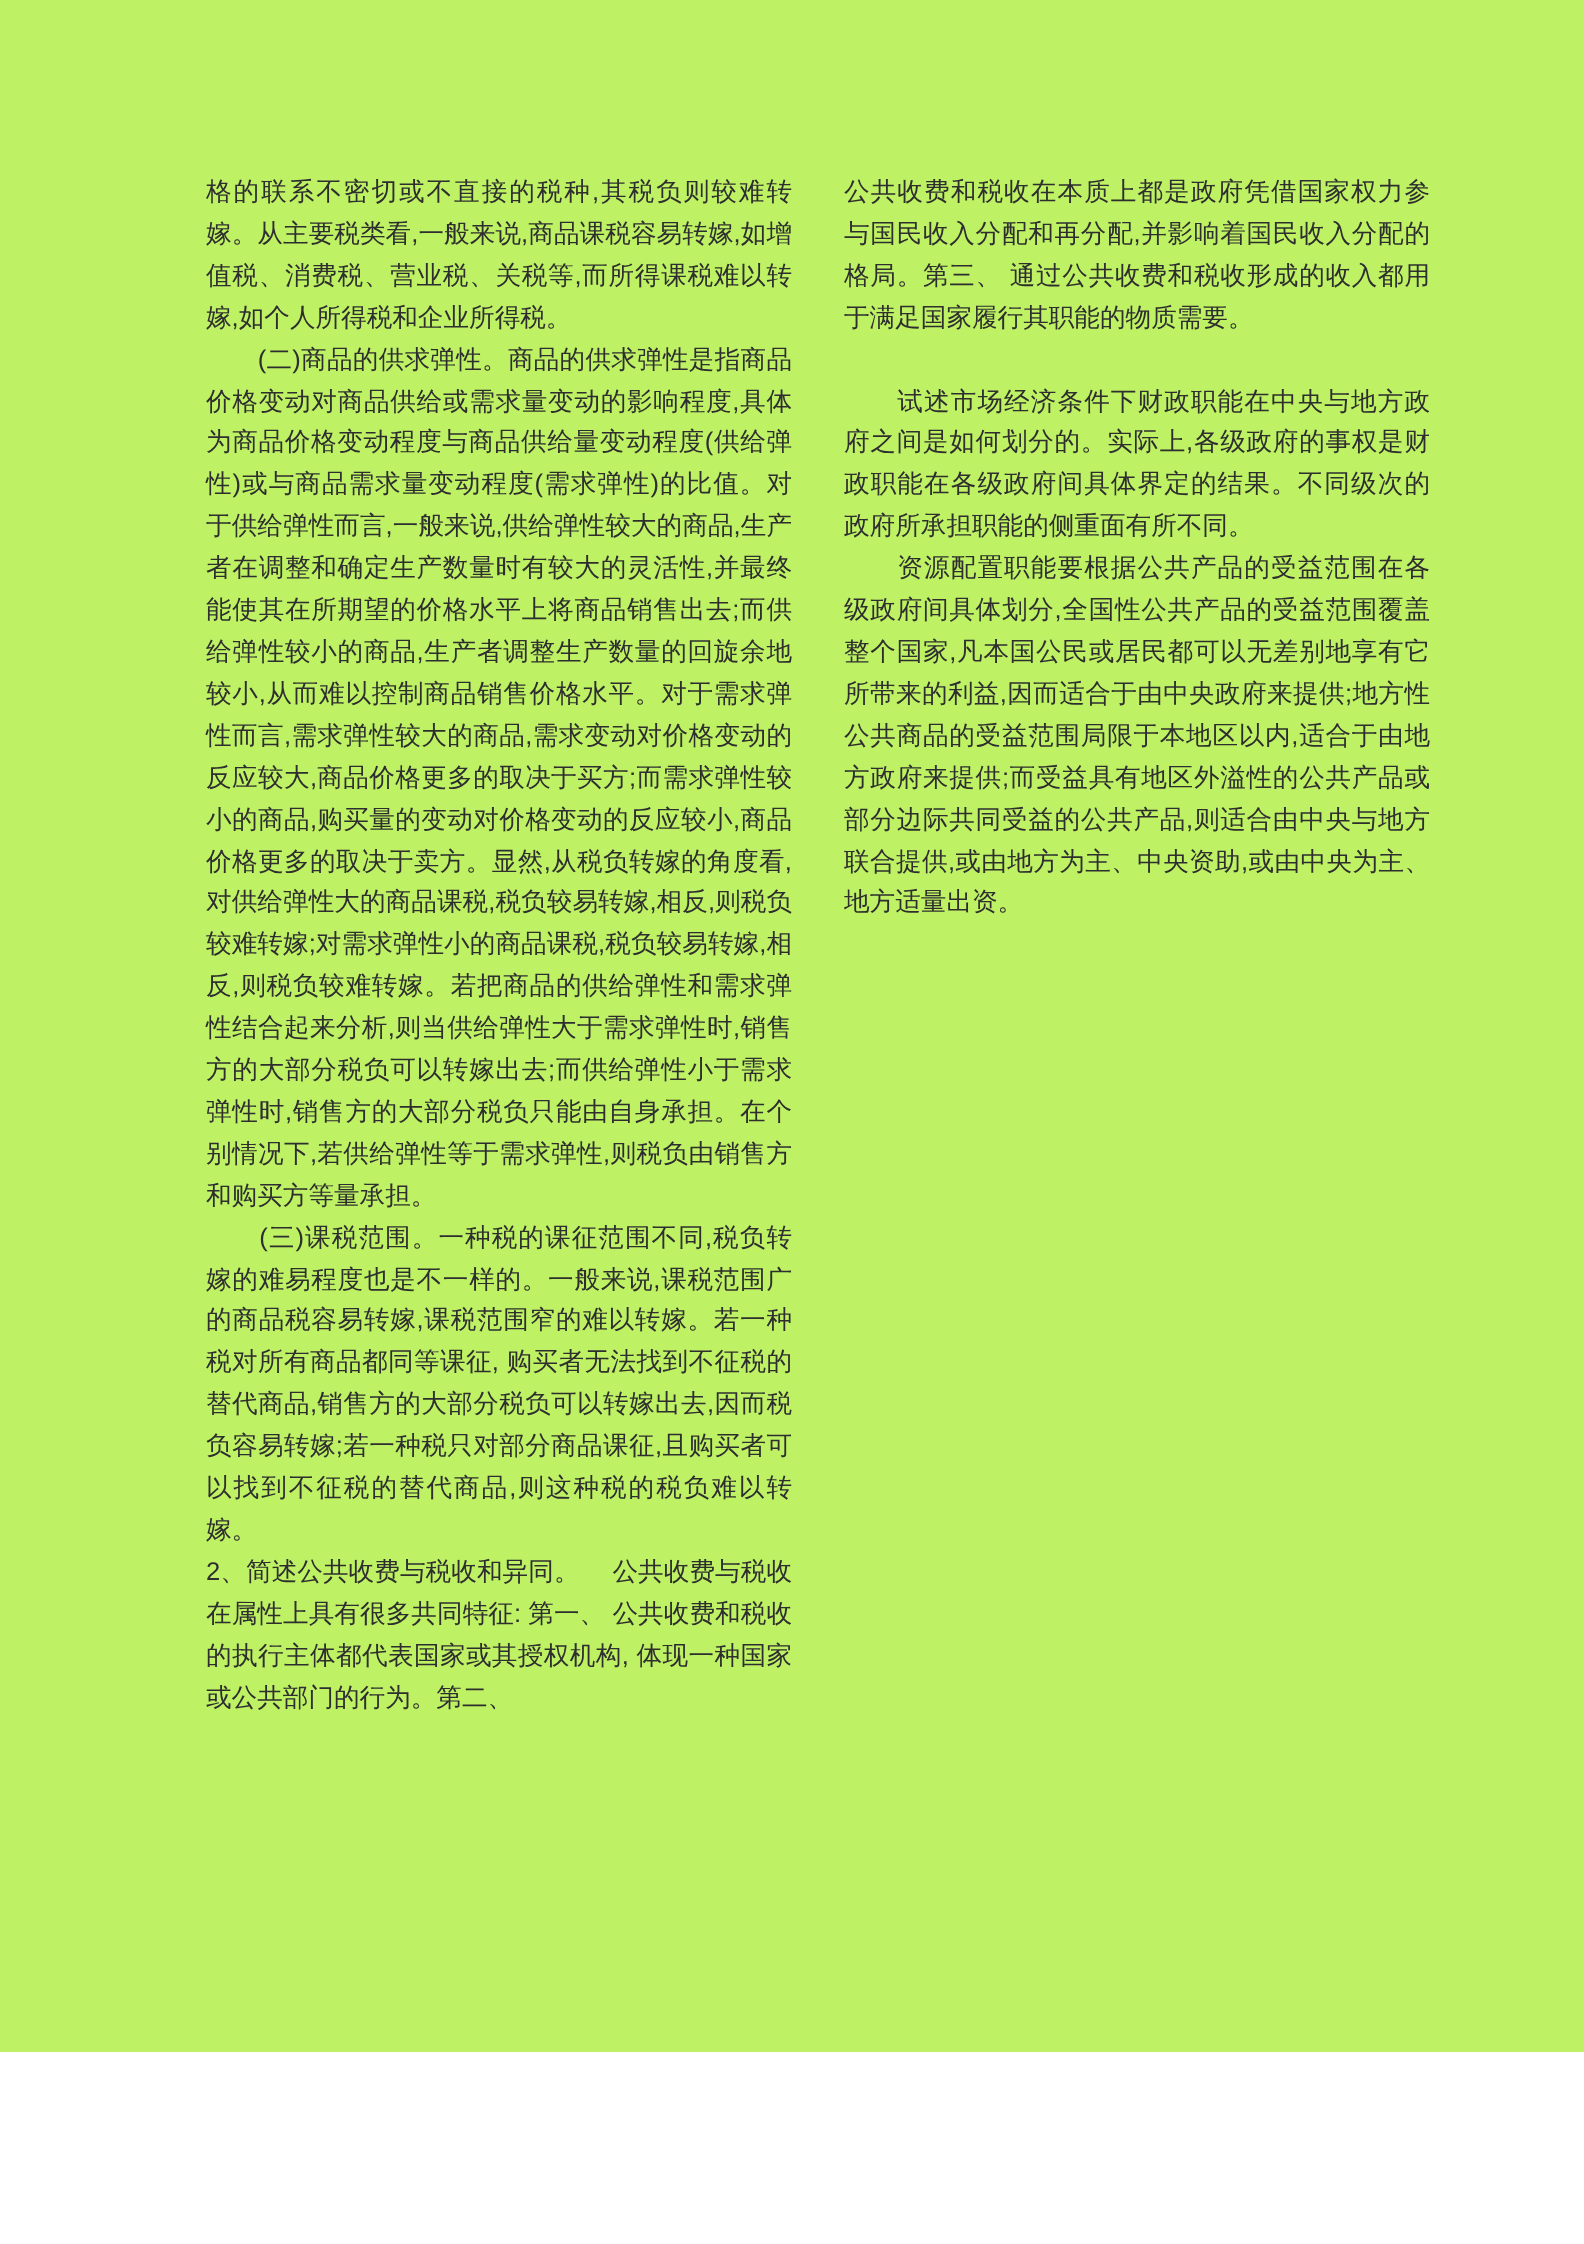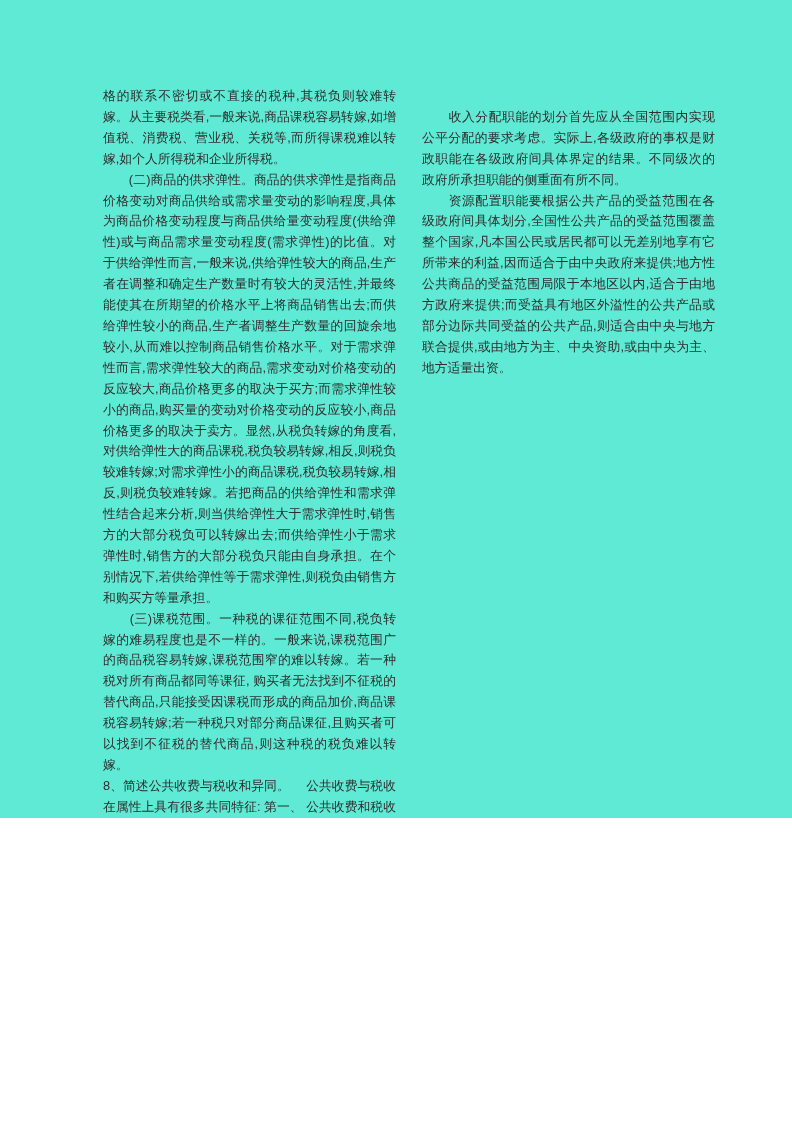--- a/index.html
+++ b/index.html
@@ -3,23 +3,23 @@
 <meta charset="utf-8">
 <style>
   html, body {
     margin: 0;
     padding: 0;
     background: #ffffff;
   }
   .page {
     position: relative;
     width: 792px;
-    height: 818px;
+    height: 1026px;
     margin: 0 auto;
-    background: #5eead4;
+    background: #bef264;
     overflow: hidden;
     font-family: "Liberation Sans", "DejaVu Sans", sans-serif;
     color: #2e2e2e;
   }
   .columns {
     position: absolute;
     top: 86px;
     left: 103px;
     width: 612px;
     display: flex;
@@ -64,26 +64,27 @@
 </style>
 </head>
 <body>
 
 <div class="page">
 
   <div class="columns">
     <div class="col">
         <p class="para">格的联系不密切或不直接的税种,其税负则较难转嫁。从主要税类看,一般来说,商品课税容易转嫁,如增值税、消费税、营业税、关税等,而所得课税难以转嫁,如个人所得税和企业所得税。</p>
         <p class="para">　　(二)商品的供求弹性。商品的供求弹性是指商品价格变动对商品供给或需求量变动的影响程度,具体为商品价格变动程度与商品供给量变动程度(供给弹性)或与商品需求量变动程度(需求弹性)的比值。对于供给弹性而言,一般来说,供给弹性较大的商品,生产者在调整和确定生产数量时有较大的灵活性,并最终能使其在所期望的价格水平上将商品销售出去;而供给弹性较小的商品,生产者调整生产数量的回旋余地较小,从而难以控制商品销售价格水平。对于需求弹性而言,需求弹性较大的商品,需求变动对价格变动的反应较大,商品价格更多的取决于买方;而需求弹性较小的商品,购买量的变动对价格变动的反应较小,商品价格更多的取决于卖方。显然,从税负转嫁的角度看,对供给弹性大的商品课税,税负较易转嫁,相反,则税负较难转嫁;对需求弹性小的商品课税,税负较易转嫁,相反,则税负较难转嫁。若把商品的供给弹性和需求弹性结合起来分析,则当供给弹性大于需求弹性时,销售方的大部分税负可以转嫁出去;而供给弹性小于需求弹性时,销售方的大部分税负只能由自身承担。在个别情况下,若供给弹性等于需求弹性,则税负由销售方和购买方等量承担。</p>
-        <p class="para">　　(三)课税范围。一种税的课征范围不同,税负转嫁的难易程度也是不一样的。一般来说,课税范围广的商品税容易转嫁,课税范围窄的难以转嫁。若一种税对所有商品都同等课征, 购买者无法找到不征税的替代商品,只能接受因课税而形成的商品加价,商品课税容易转嫁;若一种税只对部分商品课征,且购买者可以找到不征税的替代商品,则这种税的税负难以转嫁。</p>
-        <p class="para">8、简述公共收费与税收和异同。　 公共收费与税收在属性上具有很多共同特征: 第一、 公共收费和税收的执行主体都代表国家或其授权机构, 体现一种国家或公共部门的行为。第二、</p>
+        <p class="para">　　(三)课税范围。一种税的课征范围不同,税负转嫁的难易程度也是不一样的。一般来说,课税范围广的商品税容易转嫁,课税范围窄的难以转嫁。若一种税对所有商品都同等课征, 购买者无法找到不征税的替代商品,销售方的大部分税负可以转嫁出去,因而税负容易转嫁;若一种税只对部分商品课征,且购买者可以找到不征税的替代商品,则这种税的税负难以转嫁。</p>
+        <p class="para">2、简述公共收费与税收和异同。　 公共收费与税收在属性上具有很多共同特征: 第一、 公共收费和税收的执行主体都代表国家或其授权机构, 体现一种国家或公共部门的行为。第二、</p>
       </div>
     <div class="col">
+        <p class="para">公共收费和税收在本质上都是政府凭借国家权力参与国民收入分配和再分配,并影响着国民收入分配的格局。第三、 通过公共收费和税收形成的收入都用于满足国家履行其职能的物质需要。</p>
         <p class="para"></p>
-        <p class="para">　　收入分配职能的划分首先应从全国范围内实现公平分配的要求考虑。实际上,各级政府的事权是财政职能在各级政府间具体界定的结果。不同级次的政府所承担职能的侧重面有所不同。</p>
+        <p class="para">　　试述市场经济条件下财政职能在中央与地方政府之间是如何划分的。实际上,各级政府的事权是财政职能在各级政府间具体界定的结果。不同级次的政府所承担职能的侧重面有所不同。</p>
         <p class="para">　　资源配置职能要根据公共产品的受益范围在各级政府间具体划分,全国性公共产品的受益范围覆盖整个国家,凡本国公民或居民都可以无差别地享有它所带来的利益,因而适合于由中央政府来提供;地方性公共商品的受益范围局限于本地区以内,适合于由地方政府来提供;而受益具有地区外溢性的公共产品或部分边际共同受益的公共产品,则适合由中央与地方联合提供,或由地方为主、中央资助,或由中央为主、地方适量出资。</p>
       </div>
   </div>
 
   <div class="page-number">2</div>
 
   <div class="footer"><span style="color: rgb(194, 58, 43);">公众号</span><span style="color: rgb(58, 58, 58);">【大学百科资料】整理,</span><span style="color: rgb(194, 58, 43);"> 有超百科复习资料</span><span style="color: rgb(31, 122, 77);">+海量网课资源</span></div>
 
 </div>
 

